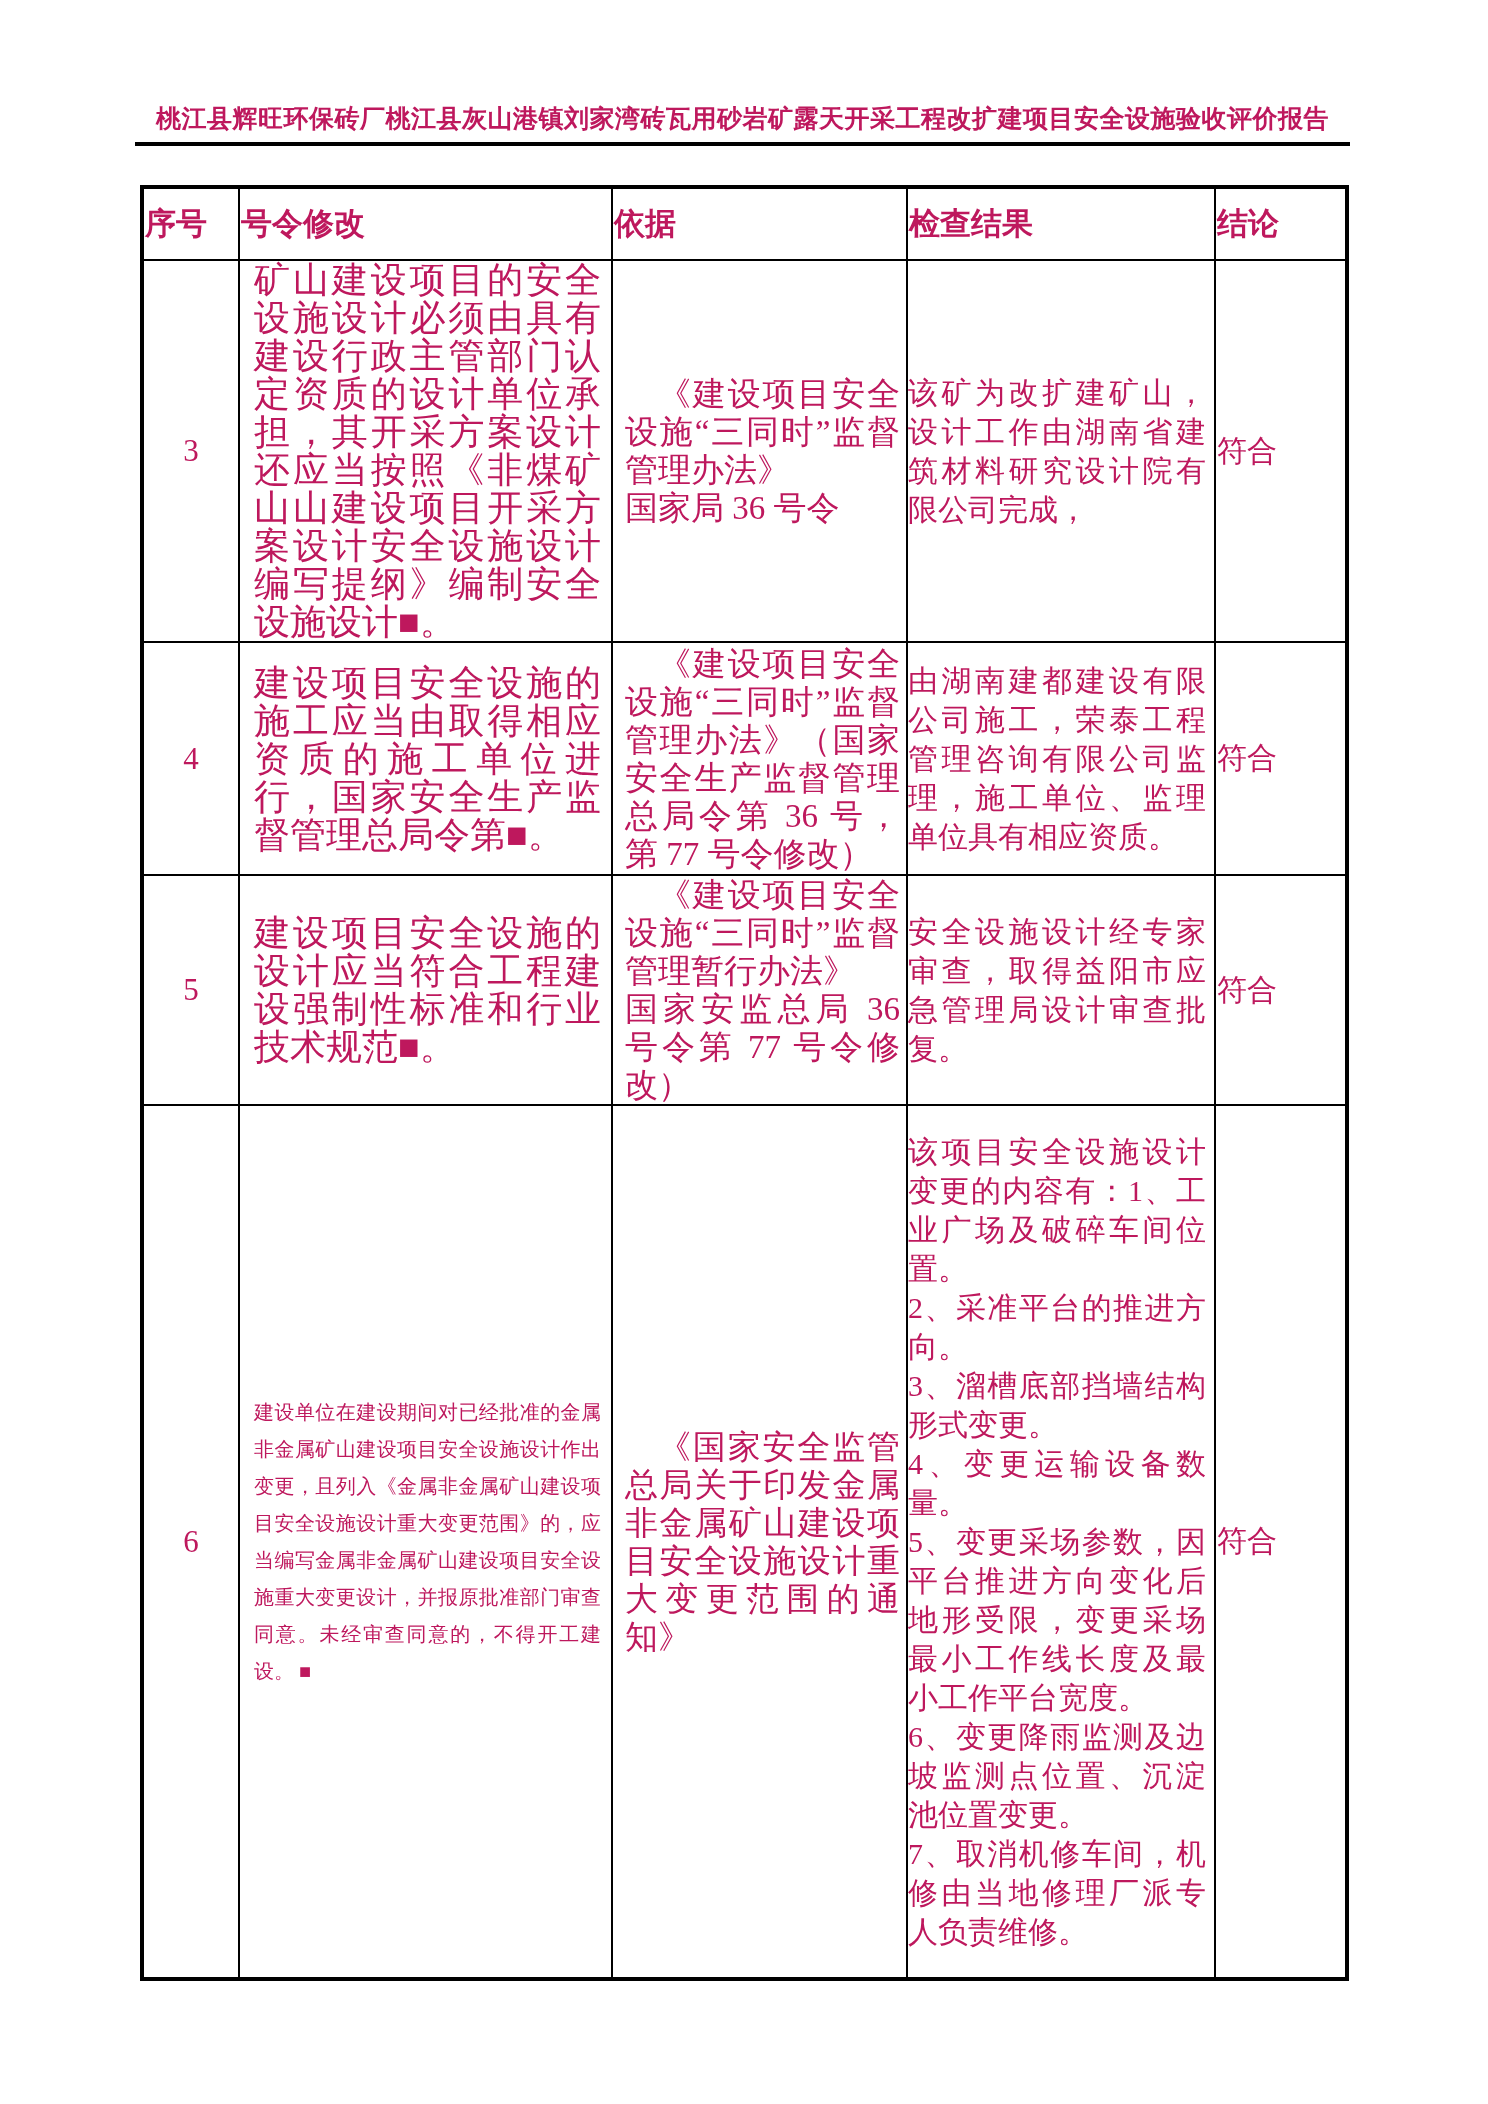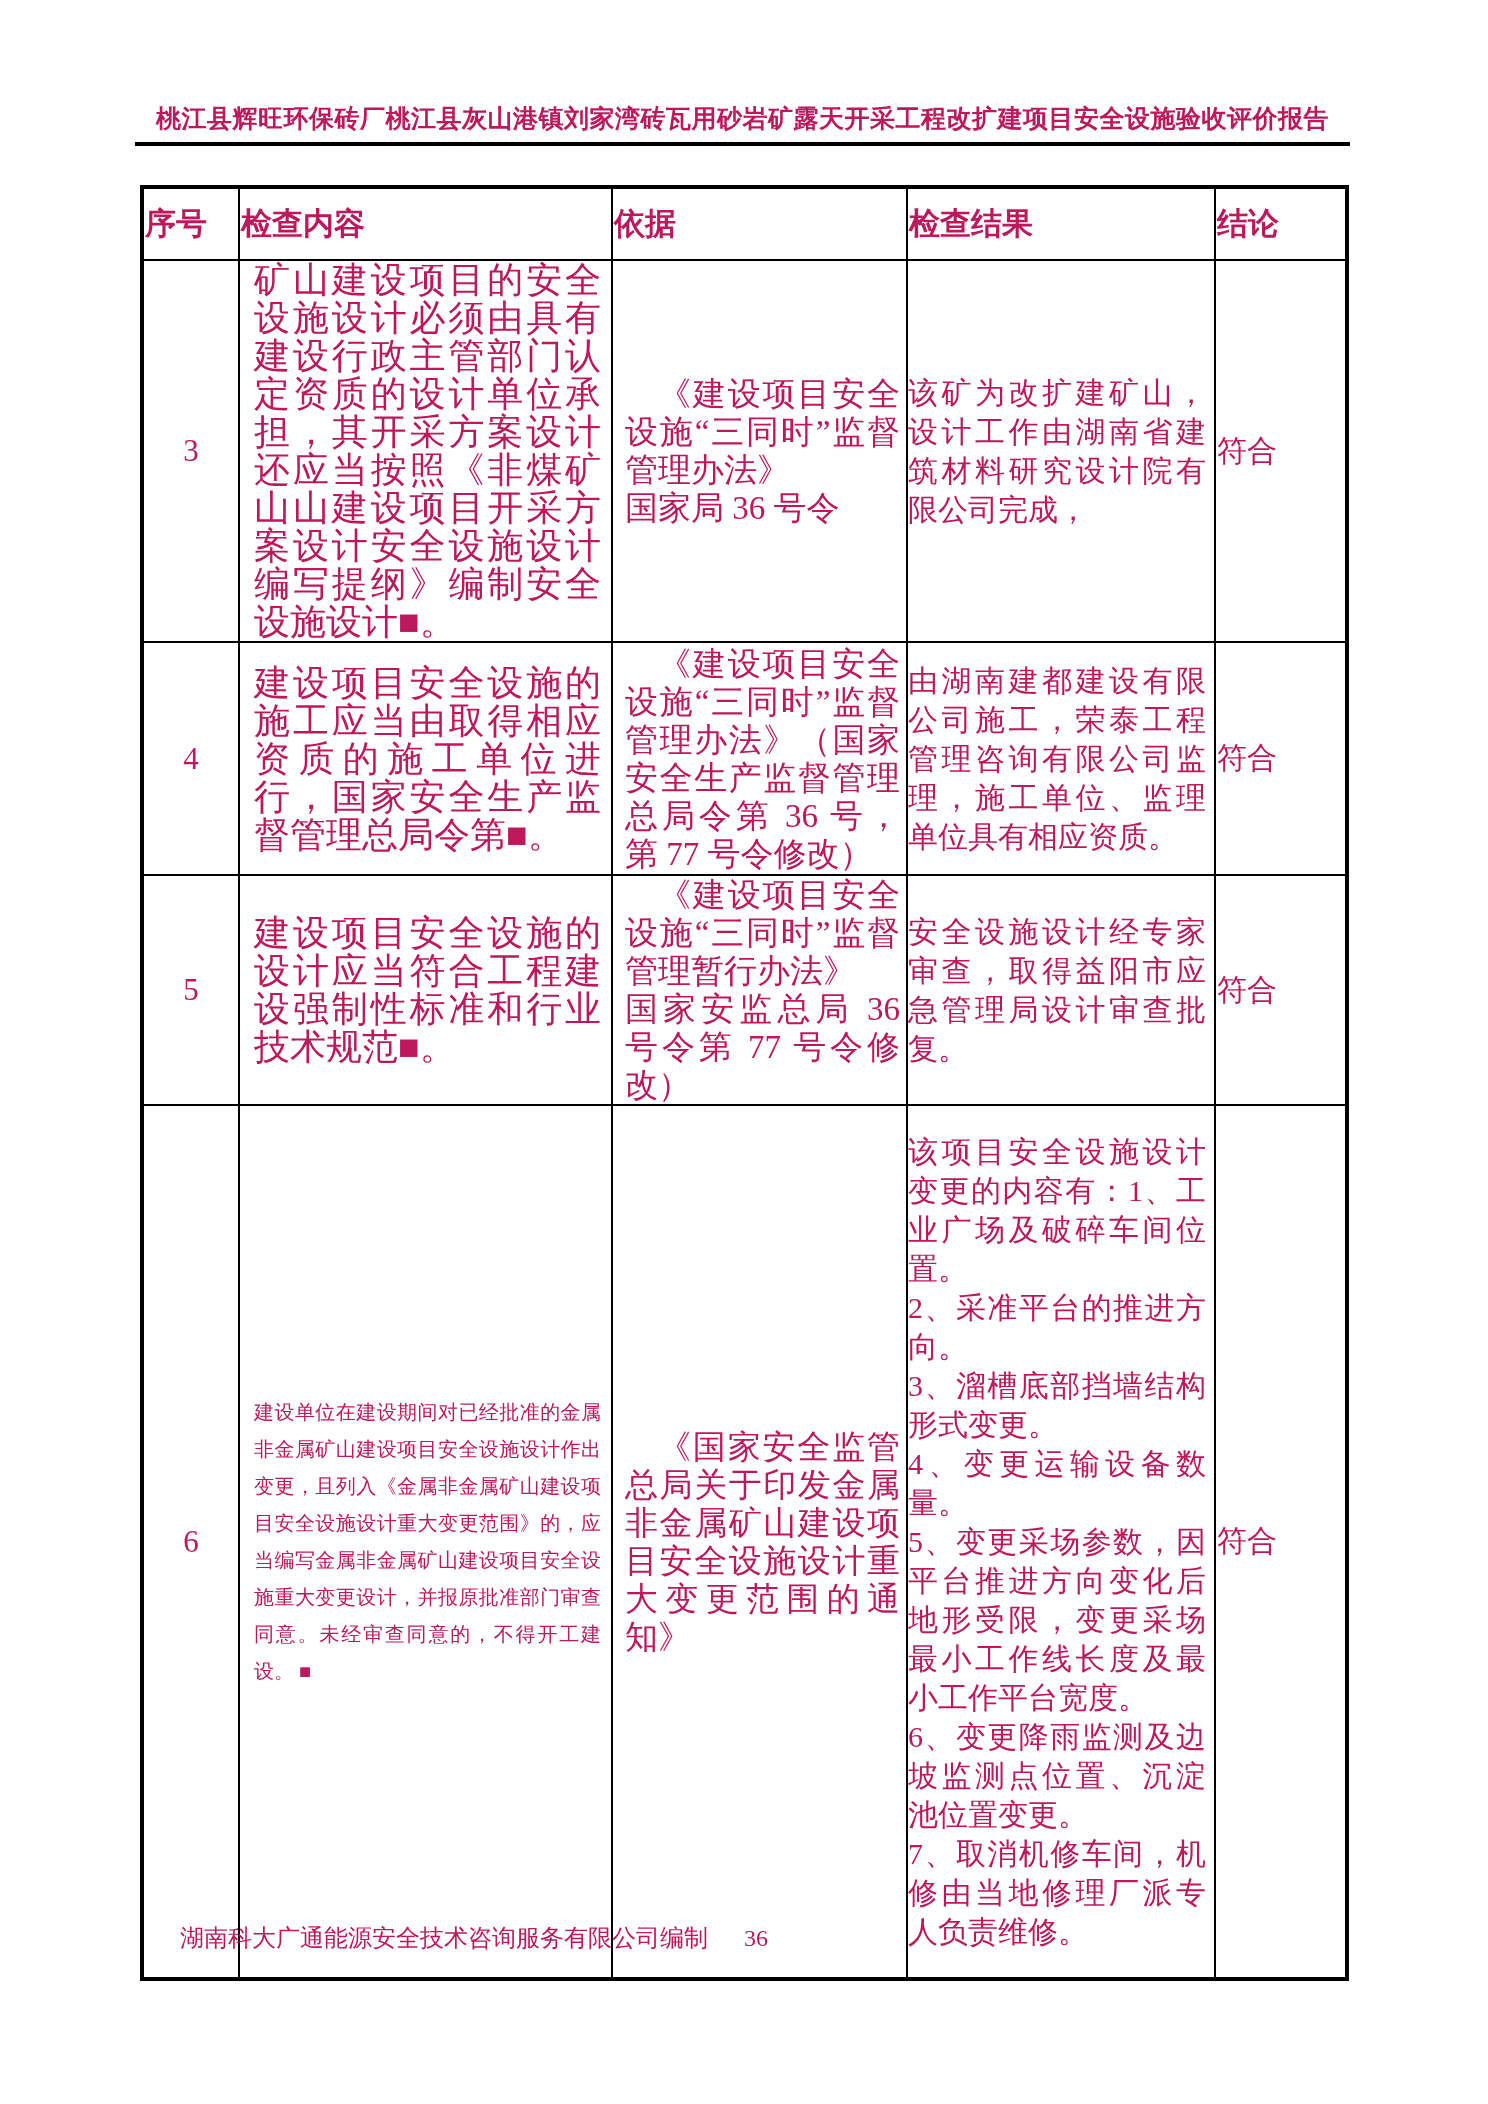--- a/index.html
+++ b/index.html
@@ -120,21 +120,21 @@
     <colgroup>
       <col style="width:97px">
       <col style="width:373px">
       <col style="width:295px">
       <col style="width:308px">
       <col style="width:132px">
     </colgroup>
     <tbody>
       <tr class="r-hdr">
         <th class="h-cell">序号</th>
-        <th class="h-cell">检查内容</th>
+        <th class="h-cell">号令修改</th>
         <th class="h-cell">依据</th>
         <th class="h-cell">检查结果</th>
         <th class="h-cell">结论</th>
       </tr>
 
       <tr class="r-3">
         <td class="c-no">3</td>
         <td class="c-content">矿山建设项目的安全设施设计必须由具有建设行政主管部门认定资质的设计单位承担，其开采方案设计还应当按照《非煤矿山山建设项目开采方案设计安全设施设计编写提纲》编制安全设施设计■。</td>
         <td class="c-basis">《建设项目安全设施“三同时”监督管理办法》
 国家局 36 号令</td>
@@ -168,18 +168,14 @@
 3、溜槽底部挡墙结构形式变更。
 4、变更运输设备数量。
 5、变更采场参数，因平台推进方向变化后地形受限，变更采场最小工作线长度及最小工作平台宽度。
 6、变更降雨监测及边坡监测点位置、沉淀池位置变更。
 7、取消机修车间，机修由当地修理厂派专人负责维修。</td>
         <td class="c-concl">符合</td>
       </tr>
     </tbody>
   </table>
 
-  <div class="doc-footer">
-    <span>湖南科大广通能源安全技术咨询服务有限公司编制</span>
-    <span class="page-num">36</span>
-  </div>
 
 </div>
 
 </body></html>

